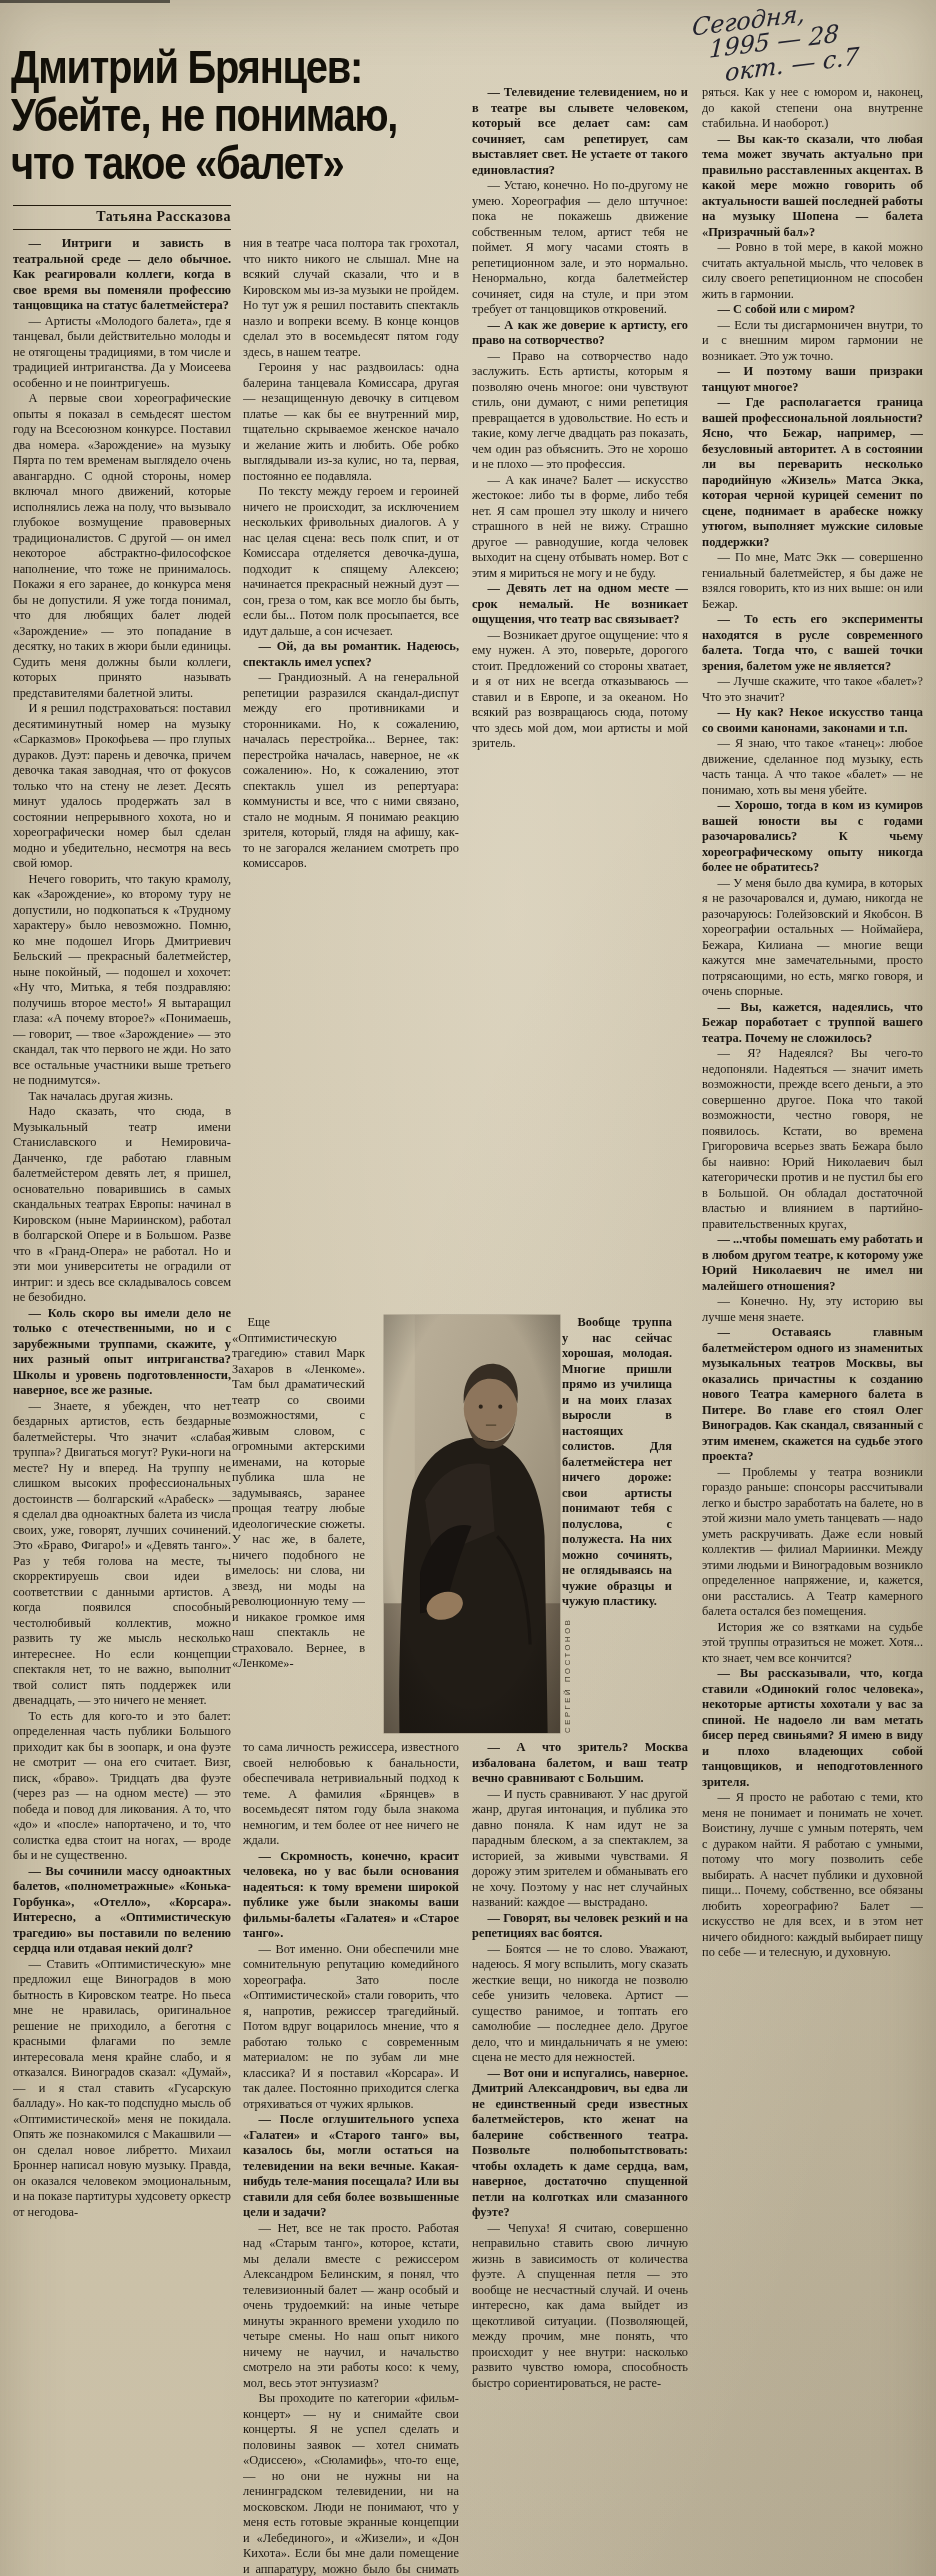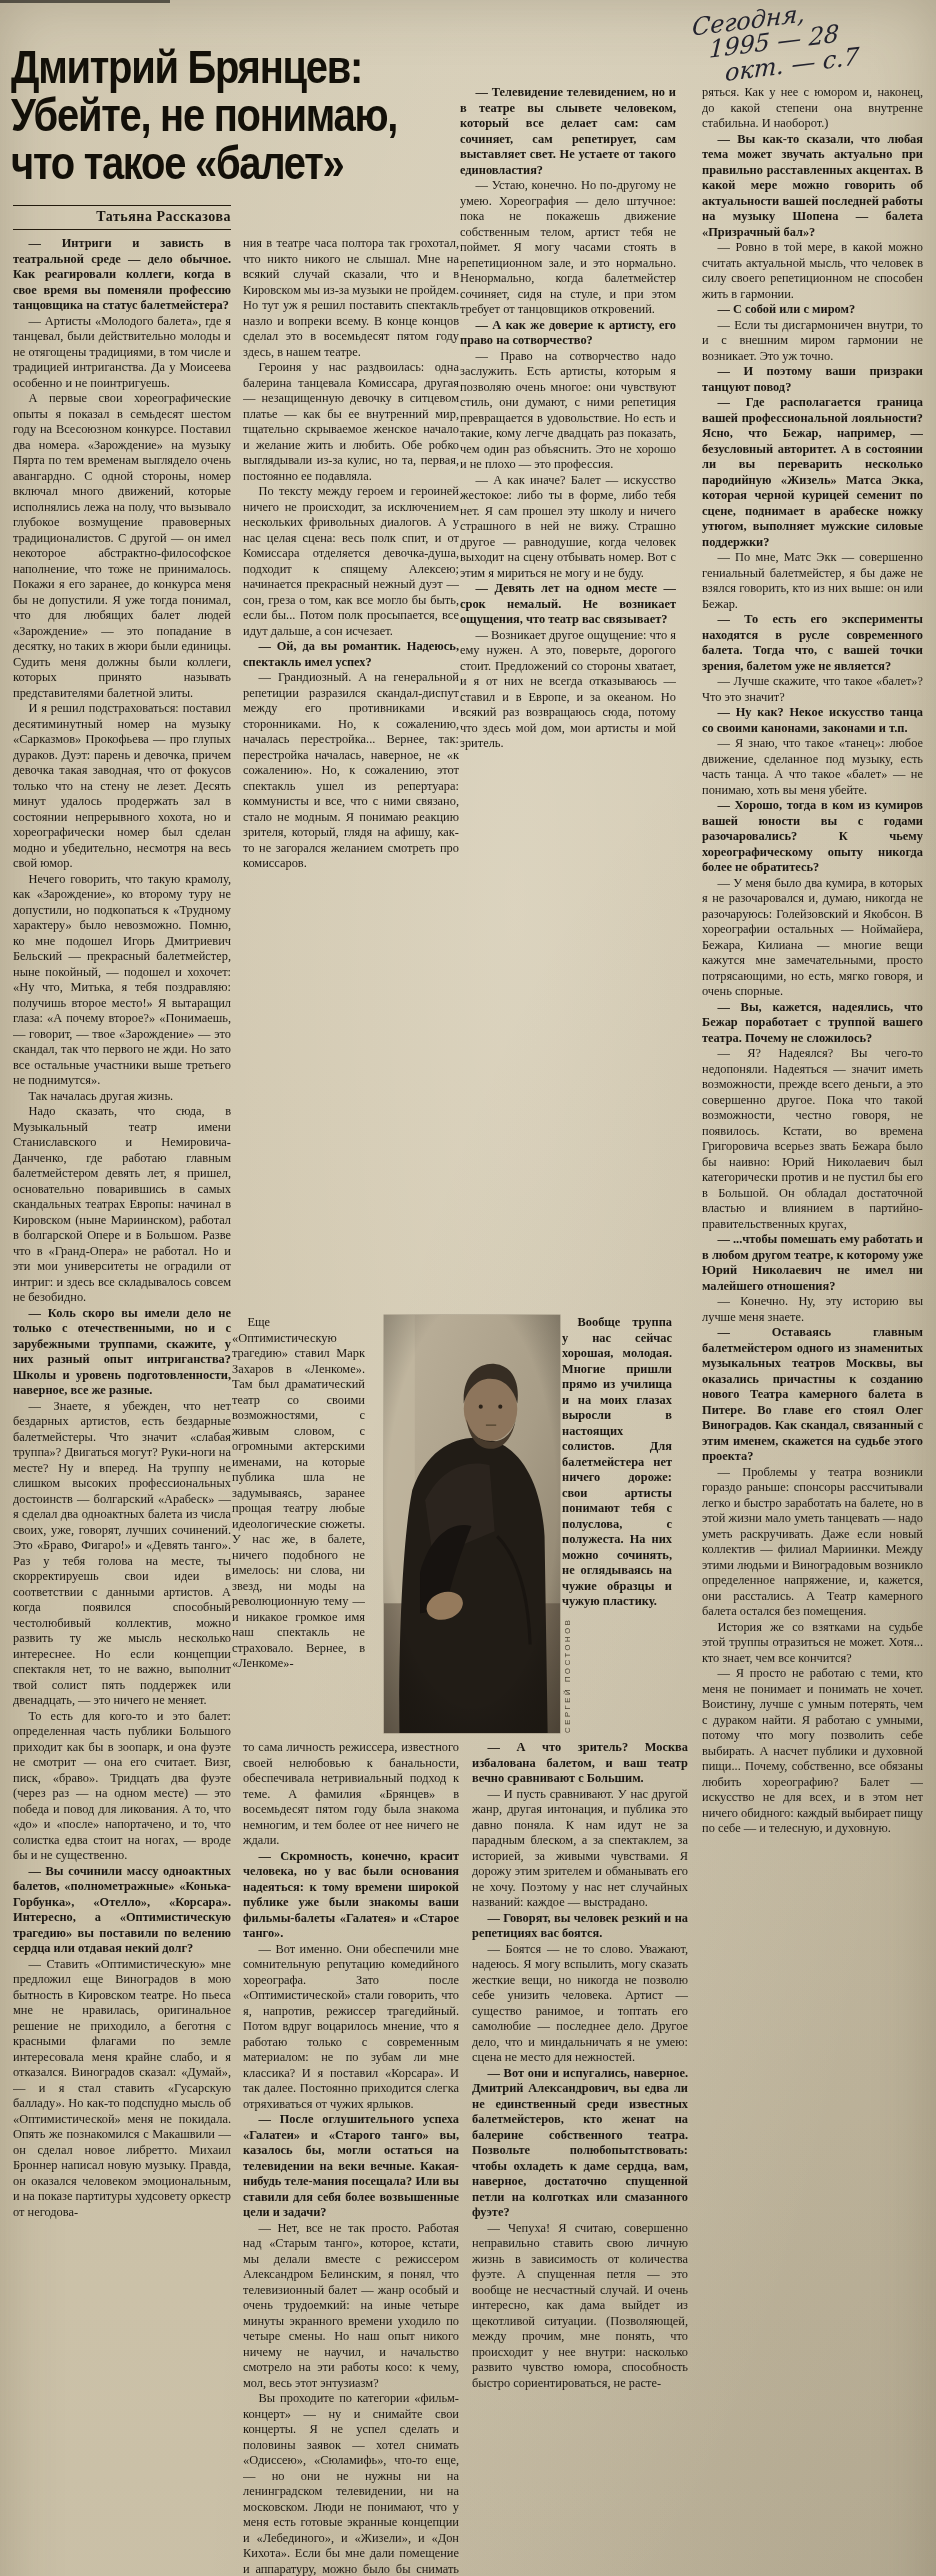--- a/index.html
+++ b/index.html
@@ -104,21 +104,21 @@
     </div>
   <div class="colseg" style="left:243px;top:1740px;width:216px;height:1263px;">
       <p class="para cont">то сама личность режиссера, известного своей нелюбовью к банальности, обеспечивала нетривиальный подход к теме. А фамилия «Брянцев» в восемьдесят пятом году была знакома немногим, и тем более от нее ничего не ждали.</p>
       <p class="para q">— Скромность, конечно, красит человека, но у вас были основания надеяться: к тому времени широкой публике уже были знакомы ваши фильмы-балеты «Галатея» и «Старое танго».</p>
       <p class="para">— Вот именно. Они обеспечили мне сомнительную репутацию комедийного хореографа. Зато после «Оптимистической» стали говорить, что я, напротив, режиссер трагедийный. Потом вдруг воцарилось мнение, что я работаю только с современным материалом: не по зубам ли мне классика? И я поставил «Корсара». И так далее. Постоянно приходится слегка отряхиваться от чужих ярлыков.</p>
       <p class="para q">— После оглушительного успеха «Галатеи» и «Старого танго» вы, казалось бы, могли остаться на телевидении на веки вечные. Какая-нибудь теле-мания посещала? Или вы ставили для себя более возвышенные цели и задачи?</p>
       <p class="para">— Нет, все не так просто. Работая над «Старым танго», которое, кстати, мы делали вместе с режиссером Александром Белинским, я понял, что телевизионный балет — жанр особый и очень трудоемкий: на иные четыре минуты экранного времени уходило по четыре смены. Но наш опыт никого ничему не научил, и начальство смотрело на эти работы косо: к чему, мол, весь этот энтузиазм?</p>
       <p class="para">Вы проходите по категории «фильм-концерт» — ну и снимайте свои концерты. Я не успел сделать и половины заявок — хотел снимать «Одиссею», «Сюламифь», что-то еще, — но они не нужны ни на ленинградском телевидении, ни на московском. Люди не понимают, что у меня есть готовые экранные концепции и «Лебединого», и «Жизели», и «Дон Кихота». Если бы мне дали помещение и аппаратуру, можно было бы снимать оригинальные балеты и прокатывать их по всему миру. Это же такие возможности, что подумать страшно!</p>
     </div>
 
-  <div class="colseg" style="left:460px;top:85px;width:216px;height:1226px;">
+  <div class="colseg" style="left:472px;top:85px;width:216px;height:1226px;">
       <p class="para q">— Телевидение телевидением, но и в театре вы слывете человеком, который все делает сам: сам сочиняет, сам репетирует, сам выставляет свет. Не устаете от такого единовластия?</p>
       <p class="para">— Устаю, конечно. Но по-другому не умею. Хореография — дело штучное: пока не покажешь движение собственным телом, артист тебя не поймет. Я могу часами стоять в репетиционном зале, и это нормально. Ненормально, когда балетмейстер сочиняет, сидя на стуле, и при этом требует от танцовщиков откровений.</p>
       <p class="para q">— А как же доверие к артисту, его право на сотворчество?</p>
       <p class="para">— Право на сотворчество надо заслужить. Есть артисты, которым я позволяю очень многое: они чувствуют стиль, они думают, с ними репетиция превращается в удовольствие. Но есть и такие, кому легче двадцать раз показать, чем один раз объяснить. Это не хорошо и не плохо — это профессия.</p>
       <p class="para">— А как иначе? Балет — искусство жестокое: либо ты в форме, либо тебя нет. Я сам прошел эту школу и ничего страшного в ней не вижу. Страшно другое — равнодушие, когда человек выходит на сцену отбывать номер. Вот с этим я мириться не могу и не буду.</p>
       <p class="para q">— Девять лет на одном месте — срок немалый. Не возникает ощущения, что театр вас связывает?</p>
       <p class="para">— Возникает другое ощущение: что я ему нужен. А это, поверьте, дорогого стоит. Предложений со стороны хватает, и я от них не всегда отказываюсь — ставил и в Европе, и за океаном. Но всякий раз возвращаюсь сюда, потому что здесь мой дом, мои артисты и мой зритель.</p>
     </div>
   <div class="colseg" style="left:562px;top:1315px;width:110px;height:420px;font-weight:bold;">
       <p class="para">Вообще труппа у нас сейчас хорошая, молодая. Многие пришли прямо из училища и на моих глазах выросли в настоящих солистов. Для балетмейстера нет ничего дороже: свои артисты понимают тебя с полуслова, с полужеста. На них можно сочинять, не оглядываясь на чужие образцы и чужую пластику.</p>
@@ -131,36 +131,37 @@
       <p class="para q">— Вот они и испугались, наверное. Дмитрий Александрович, вы едва ли не единственный среди известных балетмейстеров, кто женат на балерине собственного театра. Позвольте полюбопытствовать: чтобы охладеть к даме сердца, вам, наверное, достаточно спущенной петли на колготках или смазанного фуэте?</p>
       <p class="para">— Чепуха! Я считаю, совершенно неправильно ставить свою личную жизнь в зависимость от количества фуэте. А спущенная петля — это вообще не несчастный случай. И очень интересно, как дама выйдет из щекотливой ситуации. (Позволяющей, между прочим, мне понять, что происходит у нее внутри: насколько развито чувство юмора, способность быстро сориентироваться, не расте-</p>
     </div>
 
   <div class="colseg" style="left:702px;top:85px;width:221px;height:2919px;">
       <p class="para cont">ряться. Как у нее с юмором и, наконец, до какой степени она внутренне стабильна. И наоборот.)</p>
       <p class="para q">— Вы как-то сказали, что любая тема может звучать актуально при правильно расставленных акцентах. В какой мере можно говорить об актуальности вашей последней работы на музыку Шопена — балета «Призрачный бал»?</p>
       <p class="para">— Ровно в той мере, в какой можно считать актуальной мысль, что человек в силу своего репетиционном не способен жить в гармонии.</p>
       <p class="para q">— С собой или с миром?</p>
       <p class="para">— Если ты дисгармоничен внутри, то и с внешним миром гармонии не возникает. Это уж точно.</p>
-      <p class="para q">— И поэтому ваши призраки танцуют повод?</p>
+      <p class="para q">— И поэтому ваши призраки танцуют многое?</p>
       <p class="para q">— Где располагается граница вашей профессиональной лояльности? Ясно, что Бежар, например, — безусловный авторитет. А в состоянии ли вы переварить несколько пародийную «Жизель» Матса Экка, которая черной курицей семенит по сцене, поднимает в арабеске ножку утюгом, выполняет мужские силовые поддержки?</p>
       <p class="para">— По мне, Матс Экк — совершенно гениальный балетмейстер, я бы даже не взялся говорить, кто из них выше: он или Бежар.</p>
       <p class="para q">— То есть его эксперименты находятся в русле современного балета. Тогда что, с вашей точки зрения, балетом уже не является?</p>
       <p class="para">— Лучше скажите, что такое «балет»? Что это значит?</p>
       <p class="para q">— Ну как? Некое искусство танца со своими канонами, законами и т.п.</p>
       <p class="para">— Я знаю, что такое «танец»: любое движение, сделанное под музыку, есть часть танца. А что такое «балет» — не понимаю, хоть вы меня убейте.</p>
       <p class="para q">— Хорошо, тогда в ком из кумиров вашей юности вы с годами разочаровались? К чьему хореографическому опыту никогда более не обратитесь?</p>
       <p class="para">— У меня было два кумира, в которых я не разочаровался и, думаю, никогда не разочаруюсь: Голейзовский и Якобсон. В хореографии остальных — Ноймайера, Бежара, Килиана — многие вещи кажутся мне замечательными, просто потрясающими, но есть, мягко говоря, и очень спорные.</p>
       <p class="para q">— Вы, кажется, надеялись, что Бежар поработает с труппой вашего театра. Почему не сложилось?</p>
       <p class="para">— Я? Надеялся? Вы чего-то недопоняли. Надеяться — значит иметь возможности, прежде всего деньги, а это совершенно другое. Пока что такой возможности, честно говоря, не появилось. Кстати, во времена Григоровича всерьез звать Бежара было бы наивно: Юрий Николаевич был категорически против и не пустил бы его в Большой. Он обладал достаточной властью и влиянием в партийно-правительственных кругах,</p>
       <p class="para q">— ...чтобы помешать ему работать и в любом другом театре, к которому уже Юрий Николаевич не имел ни малейшего отношения?</p>
       <p class="para">— Конечно. Ну, эту историю вы лучше меня знаете.</p>
       <p class="para q">— Оставаясь главным балетмейстером одного из знаменитых музыкальных театров Москвы, вы оказались причастны к созданию нового Театра камерного балета в Питере. Во главе его стоял Олег Виноградов. Как скандал, связанный с этим именем, скажется на судьбе этого проекта?</p>
       <p class="para">— Проблемы у театра возникли гораздо раньше: спонсоры рассчитывали легко и быстро заработать на балете, но в этой жизни мало уметь танцевать — надо уметь раскручивать. Даже если новый коллектив — филиал Мариинки. Между этими людьми и Виноградовым возникло определенное напряжение, и, кажется, они расстались. А Театр камерного балета остался без помещения.</p>
       <p class="para">История же со взятками на судьбе этой труппы отразиться не может. Хотя... кто знает, чем все кончится?</p>
+      <p class="para q">— Вы рассказывали, что, когда ставили «Одинокий голос человека», некоторые артисты хохотали у вас за спиной. Не надоело ли вам метать бисер перед свиньями? Я имею в виду и плохо владеющих собой танцовщиков, и неподготовленного зрителя.</p>
       <p class="para">— Я просто не работаю с теми, кто меня не понимает и понимать не хочет. Воистину, лучше с умным потерять, чем с дураком найти. Я работаю с умными, потому что могу позволить себе выбирать. А насчет публики и духовной пищи... Почему, собственно, все обязаны любить хореографию? Балет — искусство не для всех, и в этом нет ничего обидного: каждый выбирает пищу по себе — и телесную, и духовную.</p>
     </div>
 
   <div class="photo">
     <svg viewBox="0 0 342 812" preserveAspectRatio="none">
       <defs>
         <linearGradient id="wall" x1="0" y1="0" x2="1" y2="1">
           <stop offset="0" stop-color="#bdb29c"></stop>
           <stop offset="0.55" stop-color="#a89d87"></stop>
           <stop offset="1" stop-color="#857a66"></stop>

